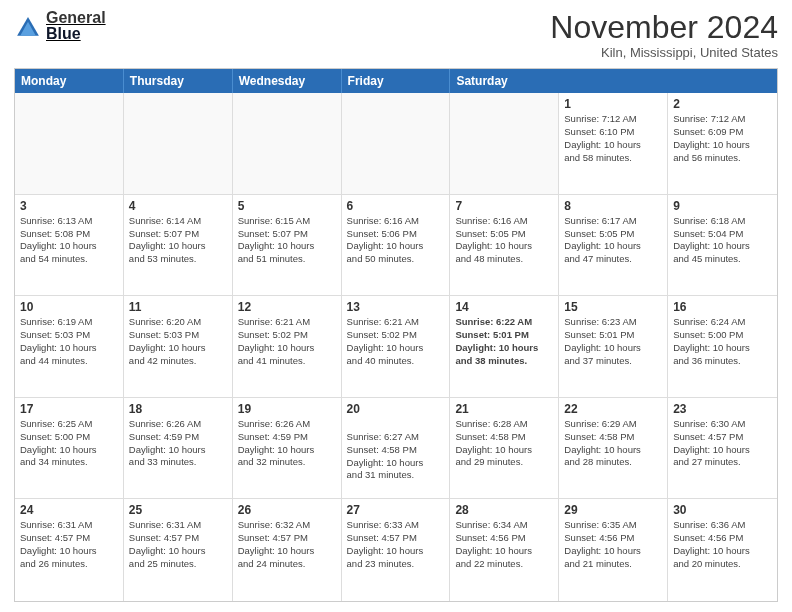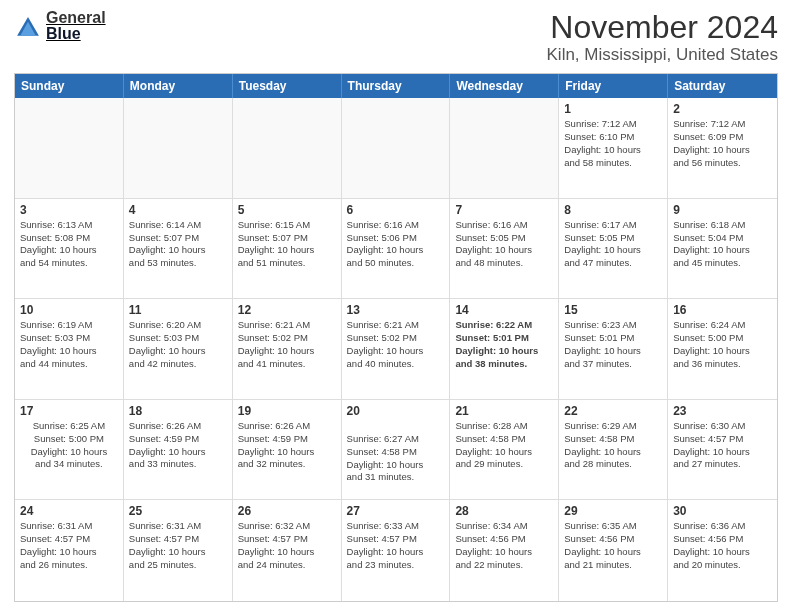--- a/index.html
+++ b/index.html
@@ -51,21 +51,21 @@
     .title-block {
       text-align: right;
     }
     .month-title {
       font-size: 32px;
       font-weight: normal;
       color: #333;
       line-height: 1.1;
     }
     .location {
-      font-size: 17px;
+      font-size: 13px;
       color: #555;
       text-align: right;
     }
     .calendar {
       flex: 1;
       display: flex;
       flex-direction: column;
       border: 1px solid #ccc;
     }
     .cal-header {
@@ -140,23 +140,21 @@
       </div>
     </div>
     <div class="title-block">
       <div class="month-title">November 2024</div>
       <div class="location">Kiln, Mississippi, United States</div>
     </div>
   </div>
 
   <div class="calendar">
     <div class="cal-header">
-    <div class="cal-header-cell">Sunday</div>
         <div class="cal-header-cell">Monday</div>
-        <div class="cal-header-cell">Tuesday</div>
         <div class="cal-header-cell">Thursday</div>
         <div class="cal-header-cell">Wednesday</div>
         <div class="cal-header-cell">Friday</div>
         <div class="cal-header-cell">Saturday</div>
       </div>
     <div class="cal-body">
     <div class="cal-row">
           <div class="cal-cell empty"></div>
           <div class="cal-cell empty"></div>
           <div class="cal-cell empty"></div>
@@ -275,21 +273,21 @@
             <div class="day-number">16</div>
             <div class="day-info" style="white-space: pre-line;">Sunrise: 6:24 AM
 Sunset: 5:00 PM
 Daylight: 10 hours
 and 36 minutes.</div>
           </div>
         </div>
         <div class="cal-row">
           <div class="cal-cell">
             <div class="day-number">17</div>
-            <div class="day-info" style="white-space: pre-line; text-align: center;">Sunrise: 6:25 AM
+            <div class="day-info" style="white-space: pre-line;">Sunrise: 6:25 AM
 Sunset: 5:00 PM
 Daylight: 10 hours
 and 34 minutes.</div>
           </div>
           <div class="cal-cell">
             <div class="day-number">18</div>
             <div class="day-info" style="white-space: pre-line;">Sunrise: 6:26 AM
 Sunset: 4:59 PM
 Daylight: 10 hours
 and 33 minutes.</div>

